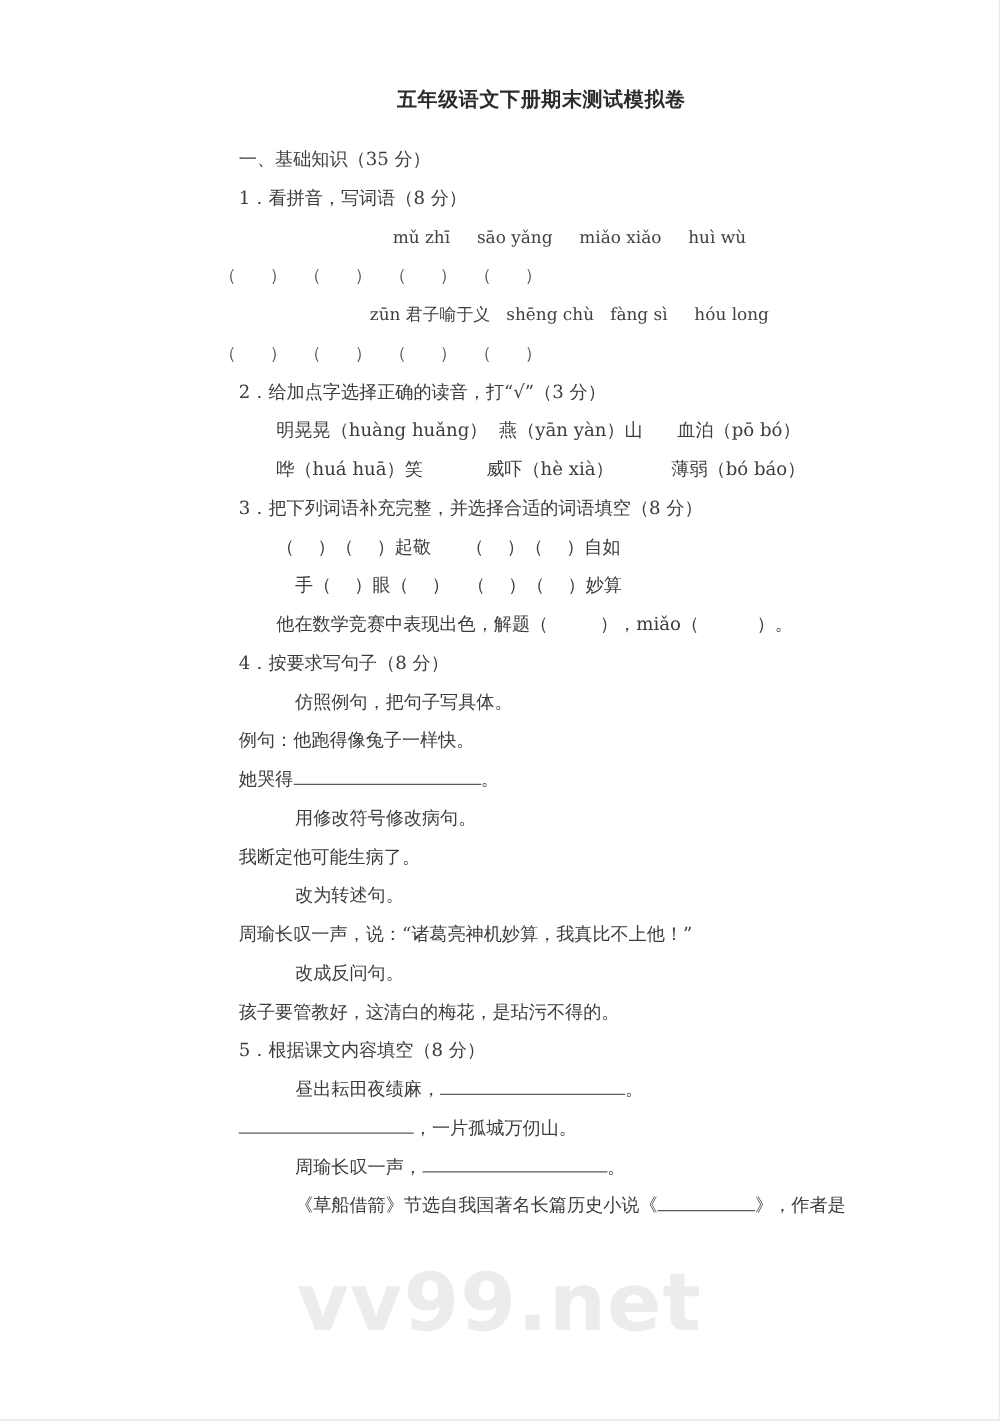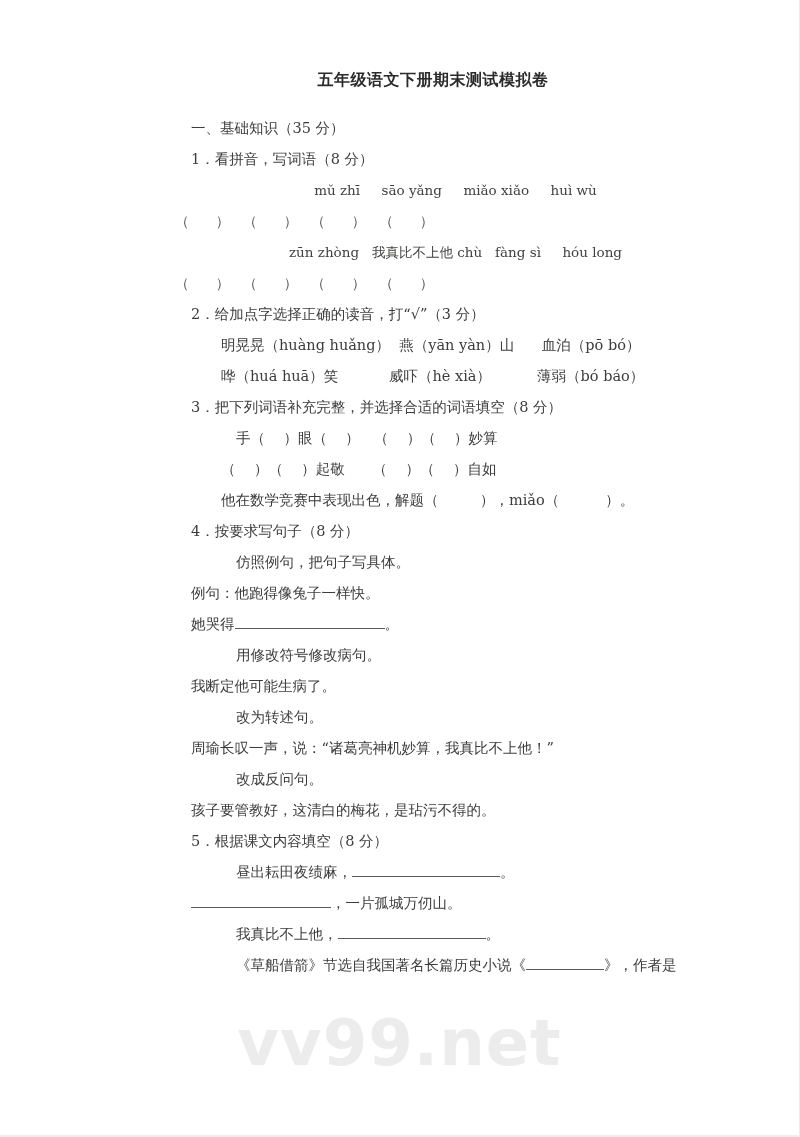--- a/index.html
+++ b/index.html
@@ -91,49 +91,49 @@
 
   <div class="sheet">
 
     <div class="doc-title">五年级语文下册期末测试模拟卷</div>
 
     <div class="line">一、基础知识（35 分）</div>
 
     <div class="line">1．看拼音，写词语（8 分）</div>
     <div class="pinyin">mǔ zhī     sāo yǎng     miǎo xiǎo     huì wù</div>
     <div class="brackets">（      ）   （      ）   （      ）   （      ）</div>
-    <div class="pinyin">zūn zhòng   我真比不上他 chù   fàng sì     hóu long</div>
+    <div class="pinyin">zūn 君子喻于义   shēng chù   fàng sì     hóu long</div>
     <div class="brackets">（      ）   （      ）   （      ）   （      ）</div>
 
     <div class="line">2．给加点字选择正确的读音，打“√”（3 分）</div>
     <div class="line indent1">明晃晃（huàng huǎng）  燕（yān yàn）山      血泊（pō bó）</div>
     <div class="line indent1">哗（huá huā）笑           威吓（hè xià）          薄弱（bó báo）</div>
 
     <div class="line">3．把下列词语补充完整，并选择合适的词语填空（8 分）</div>
+    <div class="line indent1">（    ）（    ）起敬      （    ）（    ）自如</div>
     <div class="line indent2">手（    ）眼（    ）   （    ）（    ）妙算</div>
-    <div class="line indent1">（    ）（    ）起敬      （    ）（    ）自如</div>
     <div class="line indent1">他在数学竞赛中表现出色，解题（         ），miǎo（          ）。</div>
 
     <div class="line">4．按要求写句子（8 分）</div>
     <div class="line indent2">仿照例句，把句子写具体。</div>
     <div class="line">例句：他跑得像兔子一样快。</div>
     <div class="line"><span>她哭得</span><span class="blank w1"></span><span>。</span></div>
 
     <div class="line indent2">用修改符号修改病句。</div>
     <div class="line">我断定他可能生病了。</div>
 
     <div class="line indent2">改为转述句。</div>
     <div class="line">周瑜长叹一声，说：“诸葛亮神机妙算，我真比不上他！”</div>
 
     <div class="line indent2">改成反问句。</div>
     <div class="line">孩子要管教好，这清白的梅花，是玷污不得的。</div>
 
     <div class="line">5．根据课文内容填空（8 分）</div>
     <div class="line indent2"><span>昼出耘田夜绩麻，</span><span class="blank w2"></span><span>。</span></div>
     <div class="line"><span class="blank w3"></span><span>，一片孤城万仞山。</span></div>
-    <div class="line indent2"><span>我真比不上他，</span><span class="blank w4"></span><span>。</span></div>
+    <div class="line indent2"><span>周瑜长叹一声，</span><span class="blank w4"></span><span>。</span></div>
     <div class="line indent2"><span>《草船借箭》节选自我国著名长篇历史小说《</span><span class="blank w5"></span><span>》，作者是</span></div>
 
   </div>
 
   <div class="watermark">vv99.net</div>
 
 </div>
 
 </body></html>

